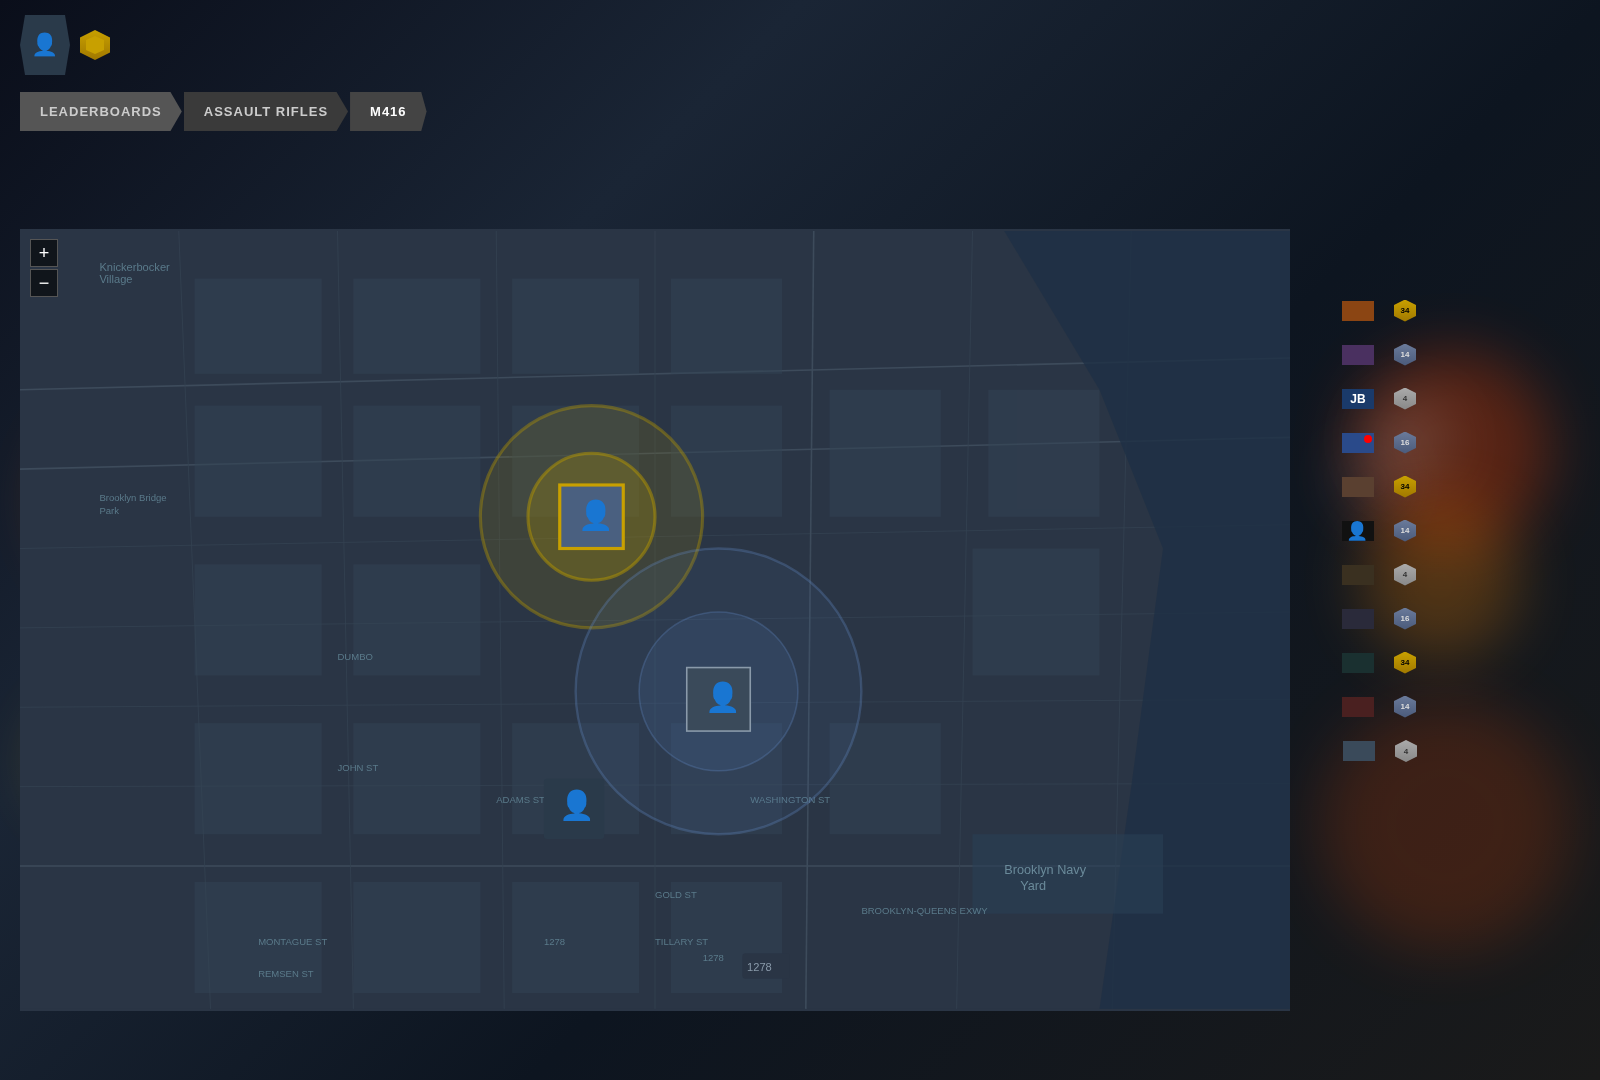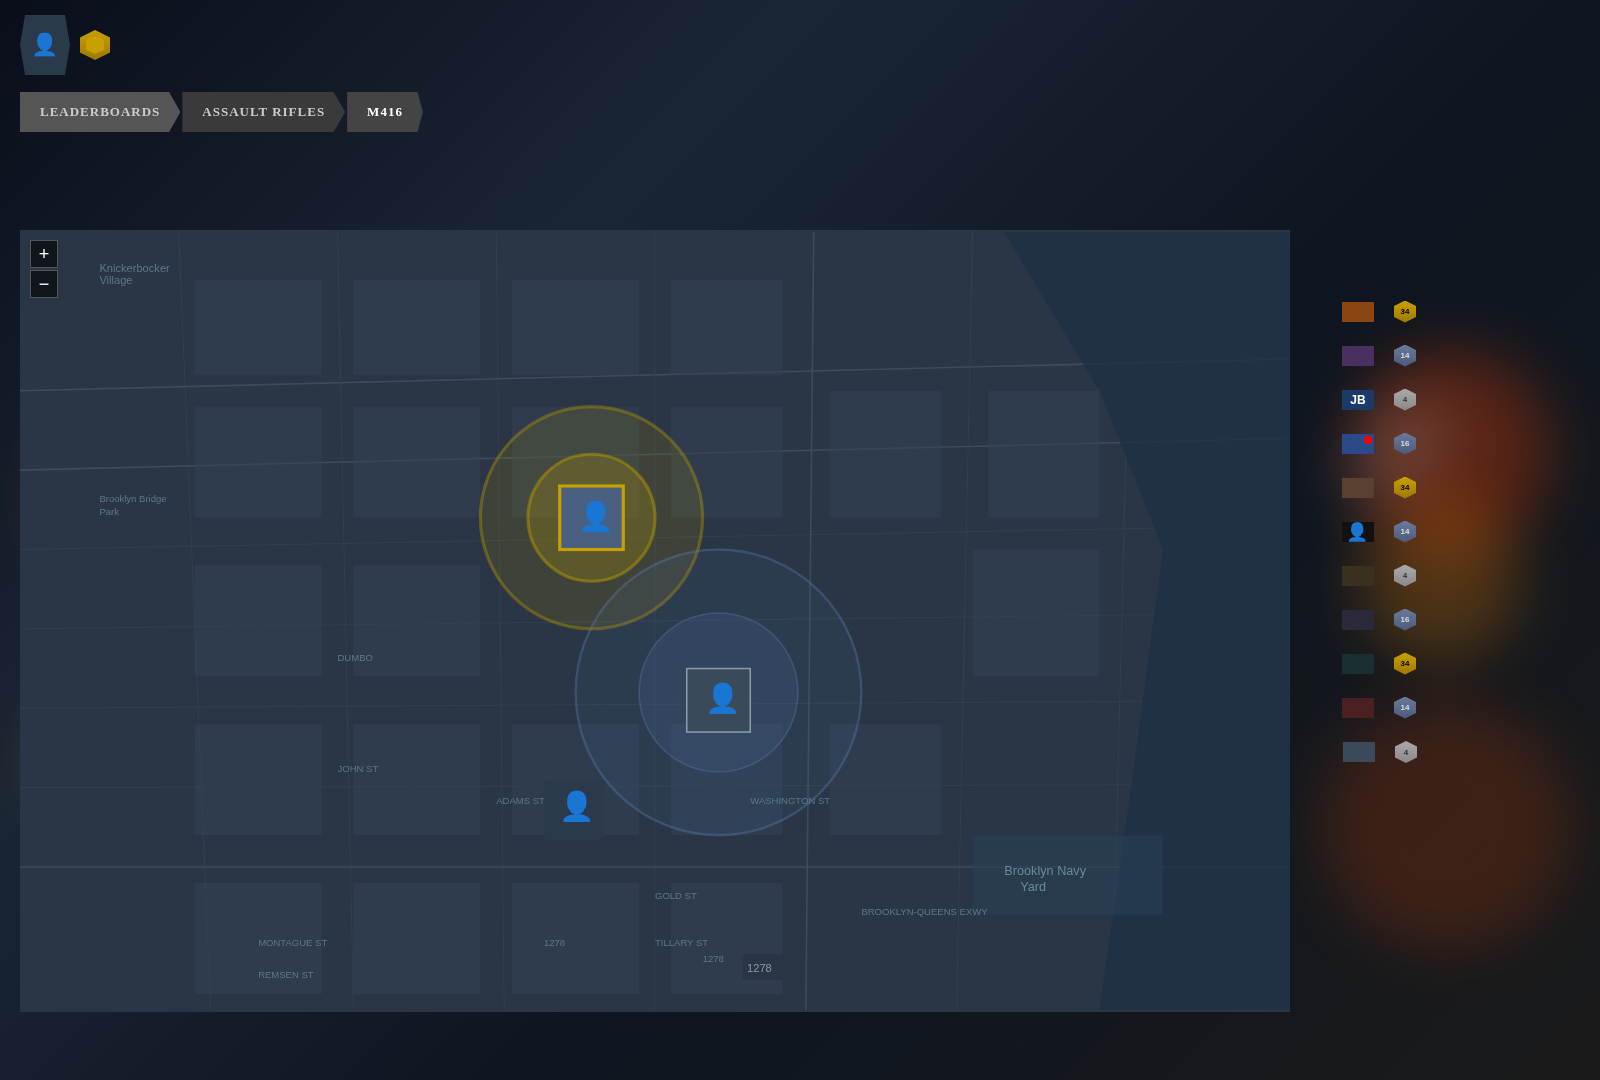--- a/index.html
+++ b/index.html
@@ -175,21 +175,20 @@
     .breadcrumb-item {
       background: #3a3a3a;
       color: #ccc;
       font-size: 13px;
       font-weight: bold;
       letter-spacing: 1px;
       padding: 12px 20px;
       text-transform: uppercase;
       clip-path: polygon(0% 0%, 93% 0%, 100% 50%, 93% 100%, 0% 100%);
       margin-right: 2px;
-      font-family: Liberation Serif, serif;
     }
     .breadcrumb-item:first-child {
       background: #555;
       clip-path: polygon(0% 0%, 93% 0%, 100% 50%, 93% 100%, 0% 100%);
     }
     .breadcrumb-item.active {
       background: #444;
       color: #fff;
     }
     .breadcrumb-right {

